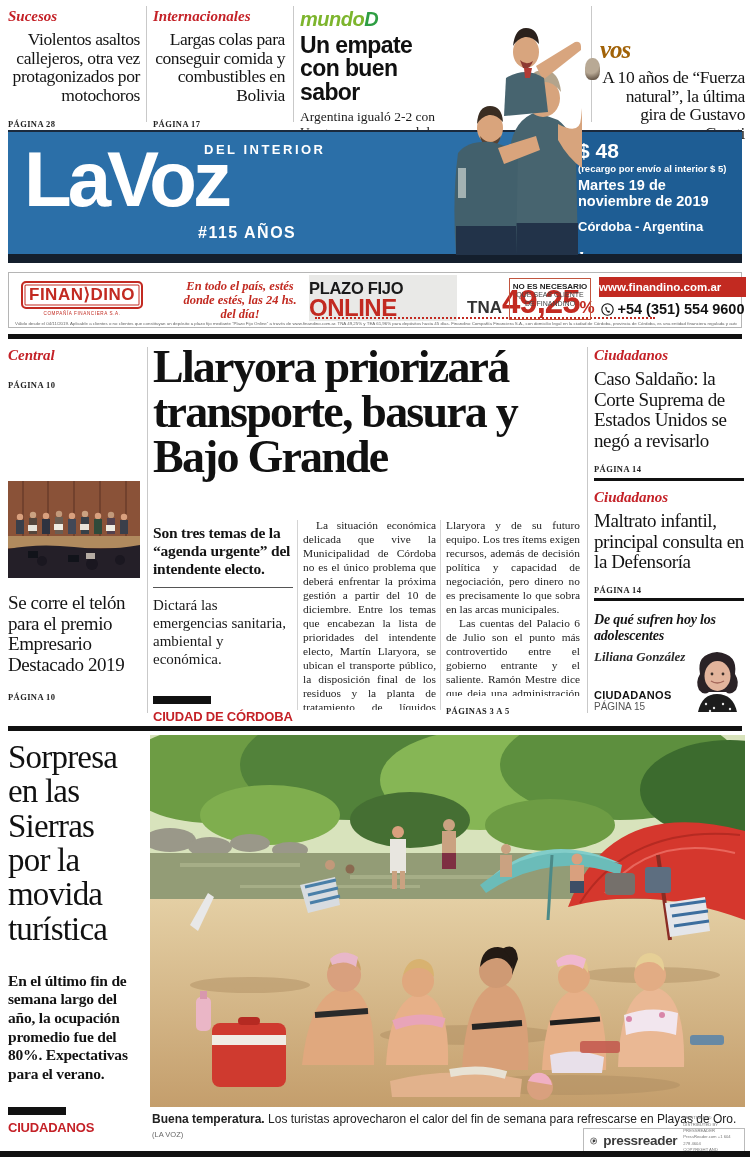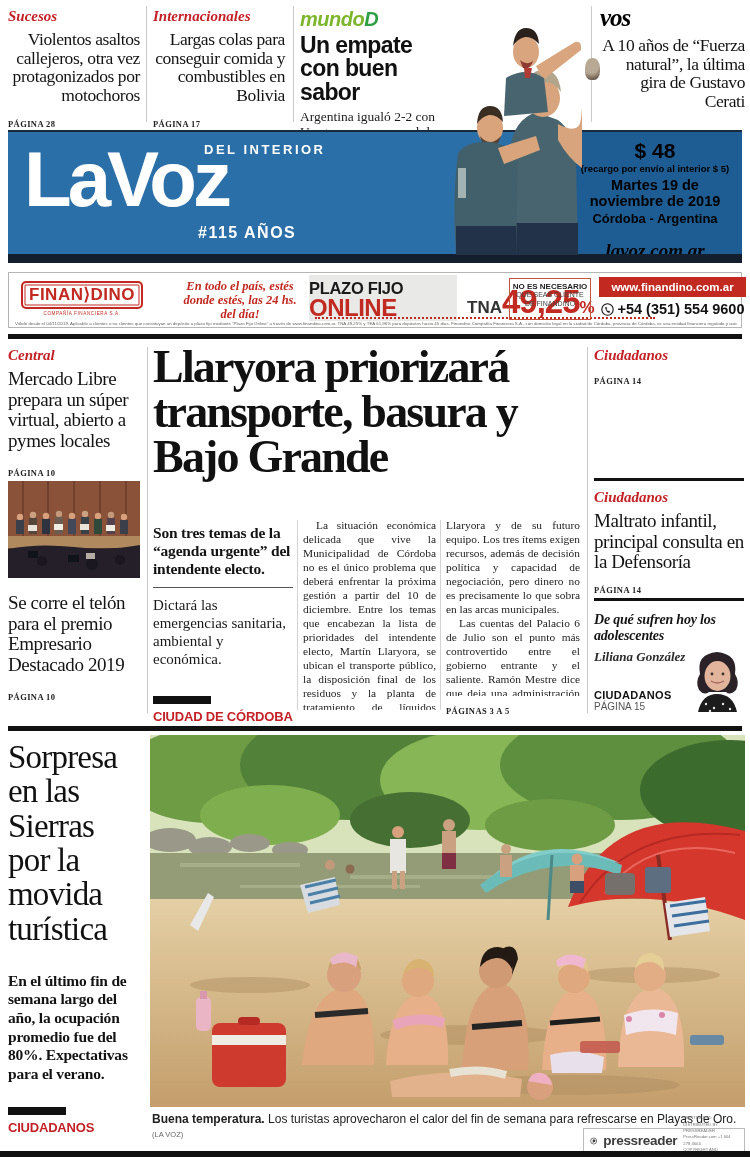--- a/index.html
+++ b/index.html
@@ -16,54 +16,54 @@
   .strip-headline { font-size:17.5px; line-height:1.07; letter-spacing:-0.4px; color:#141414; margin-top:5px;text-align:right; }
   .page-ref { font-family:"Liberation Serif",serif; font-weight:bold; font-size:8.5px; letter-spacing:0.4px; color:#222;margin-top:7px; }
   .vdiv { width:1px; background:#c9c9c9; }
   .hdiv-black { background:#111; }
 
   .mundo-logo { font-family:"Liberation Sans",sans-serif; font-weight:bold; font-style:italic; font-size:20px; letter-spacing:-0.5px; }
   .mundo-logo .m1 { color:#7db52d; }
   .mundo-logo .m2 { color:#2e9e43; }
   .mundo-headline { font-family:"Liberation Sans",sans-serif; font-weight:bold; font-size:23px; line-height:1.02; letter-spacing:-0.6px; color:#101010; margin-top:3px; }
   .mundo-deck { font-size:13.5px; line-height:1.1; margin-top:6px; color:#1a1a1a; }
-  .vos-logo { font-family:"Liberation Serif",serif; font-weight:bold; font-style:italic; font-size:25px; color:#000000; letter-spacing:-1px; line-height:0.8; }
+  .vos-logo { font-family:"Liberation Serif",serif; font-weight:bold; font-style:italic; font-size:25px; color:#a16207; letter-spacing:-1px; line-height:0.8;margin-top:32px; }
 
   
   .masthead { background:#2b6fa8; border-top:2px solid #1b2a3d; }
   .masthead-panel { background:#1e5d94; }
   .lavoz-logo { font-family:"Liberation Sans","DejaVu Sans",sans-serif; font-weight:bold; color:#fff; font-size:78px; letter-spacing:-4px; line-height:0.9; }
   .masthead-sub { font-family:"Liberation Sans",sans-serif; font-weight:bold; color:#fff; font-size:13px; letter-spacing:2.5px; }
   .masthead-anniv { font-family:"Liberation Sans",sans-serif; font-weight:bold; color:#fff; font-size:16px; letter-spacing:1.5px; }
-  .mh-right { font-family:"Liberation Sans",sans-serif; color:#000000; text-align:center; }
+  .mh-right { font-family:"Liberation Sans",sans-serif; color:#ffffff; text-align:left; }
   .mh-price { font-weight:bold; font-size:21px; }
   .mh-pricenote { font-weight:bold; font-size:9.5px; }
   .mh-date { font-weight:bold; font-size:14.5px; margin-top:3px; }
-  .mh-place { font-weight:bold; font-size:13px; margin-top:2px; }
+  .mh-place { font-weight:bold; font-size:13px; margin-top:10px; }
   .mh-site { font-family:"Liberation Serif",serif; font-weight:bold; font-style:italic; font-size:19px; margin-top:14px; }
   .mh-edition { font-size:10px; line-height:1.25; margin-top:16px; }
   .navy-strip { background:#141f2d; }
 
   
   .adbox { border:1px solid #b5b5b5; background:#fff; }
   .fin-logo-box { border:2px solid #c22a21; border-radius:5px; padding:1px 6px 2px 6px; display:inline-block; box-shadow:0 0 0 1.5px #fff inset, 0 0 0 2.5px #c22a21 inset; }
   .fin-logo { font-family:"Liberation Sans",sans-serif; font-weight:bold; font-size:17px; color:#c22a21; letter-spacing:0.5px; }
   .fin-sub { font-family:"Liberation Sans",sans-serif; font-size:4.6px; color:#c22a21; letter-spacing:0.6px; text-align:center; margin-top:1.5px; }
   .fin-tagline { font-style:italic; font-weight:bold; font-size:12.5px; color:#c22a21; line-height:1.12; }
   .fin-grey { background:#e9e9e7; }
   .fin-plazo { font-family:"Liberation Sans",sans-serif; font-weight:bold; font-size:16.5px; color:#1a1a1a; letter-spacing:-0.3px; }
   .fin-online { font-family:"Liberation Sans",sans-serif; font-weight:bold; font-size:24px; color:#c22a21; letter-spacing:-0.5px; line-height:0.85; }
   .fin-tna { font-family:"Liberation Sans",sans-serif; font-weight:bold; font-size:17px; color:#333; }
   .fin-rate { font-family:"Liberation Sans",sans-serif; font-weight:bold; font-size:33px; color:#c22a21; letter-spacing:-1px; }
   .fin-ratepct { font-family:"Liberation Sans",sans-serif; font-weight:bold; font-size:17px; color:#c22a21; }
   .fin-dots { border-bottom:2px dotted #c22a21; }
   .fin-note-box { border:1.5px solid #c2553f; text-align:center; padding-top:3px; }
   .fin-note1 { font-family:"Liberation Sans",sans-serif; font-weight:bold; font-size:8px; color:#222; }
   .fin-note2 { font-family:"Liberation Sans",sans-serif; font-size:7px; color:#444; line-height:1.25; }
-  .fin-redbox { background:#c22a21; color:#fff; text-align:center; font-family:"Liberation Sans",sans-serif; font-weight:bold; font-size:11.5px; line-height:20px; }
+  .fin-redbox { background:#c22a21; color:#fff; font-family:"Liberation Sans",sans-serif; font-weight:bold; font-size:11.5px; line-height:20px; }
   .fin-phone { font-family:"Liberation Sans",sans-serif; font-weight:bold; font-size:14.5px; color:#111; }
   .fin-legal { font-family:"Liberation Sans",sans-serif; font-size:4.4px; color:#666; white-space:nowrap; overflow:hidden; }
 
   
   .main-headline { font-weight:800; font-size:46px; line-height:0.98; letter-spacing:-1.8px; color:#111; }
   .deck-bold { font-weight:bold; font-size:15.5px; line-height:1.15; letter-spacing:-0.2px; color:#131313; }
   .deck-rule { border-top:1px solid #555; }
   .deck-normal { font-size:15px; line-height:1.18; color:#1a1a1a; }
   .kicker-bar { width:58px; height:8px; background:#111; }
   .kicker { font-family:"Liberation Sans",sans-serif; font-weight:bold; font-size:13px; color:#c42127; letter-spacing:-0.2px; margin-top:5px; }
@@ -193,21 +193,20 @@
         </svg>
       <span class="fin-phone">+54 (351) 554 9600</span>
     </div>
     <div class="abs fin-legal" style="left:6px; top:48px; width:722px;">Válido desde el 04/11/2019. Aplicable a clientes o no clientes que constituyan un depósito a plazo fijo mediante “Plazo Fijo Online” a través de www.finandino.com.ar. TNA 49,25% y TEA 61,96% para depósitos hasta 45 días. Finandino Compañía Financiera S.A., con domicilio legal en la ciudad de Córdoba, provincia de Córdoba, es una entidad financiera regulada y autorizada a funcionar por el Banco Central de la República Argentina. Com. “A” 3052.</div>
   </div>
 
   <div class="abs hdiv-black" style="left:8px; top:334px; width:734px; height:5px;"></div>
 
   <div class="abs" style="left:8px; top:347px; width:134px;">
     <div class="sec-label">Central</div>
-    <div class="side-headline">Mercado Libre prepara un súper virtual, abierto a pymes locales</div>
     <div class="page-ref" style="margin-top:16px;">PÁGINA 10</div>
   </div>
   <div class="abs" style="left:8px; top:481px; width:132px; height:97px;">
     <svg class="img-cover" viewBox="0 0 132 97" preserveAspectRatio="none">
       <rect width="132" height="97" fill="#7b4a33"></rect>
       <rect x="0" y="0" width="132" height="58" fill="#8a5238"></rect>
       <g stroke="#6a3d2a" stroke-width="1.5">
           <line x1="15" y1="0" x2="15" y2="55"></line>
           <line x1="40" y1="0" x2="40" y2="55"></line>
           <line x1="66" y1="0" x2="66" y2="55"></line>
@@ -273,20 +272,21 @@
   <div class="abs body-col" style="left:446px; top:518px; width:134px; height:178px; overflow:hidden;">
     <p style="text-indent:0;">Llaryora y de su futuro equipo. Los tres ítems exigen recursos, además de decisión política y capacidad de negociación, pero dinero no es precisamente lo que sobra en las arcas municipales.</p>
     <p>Las cuentas del Palacio 6 de Julio son el punto más controvertido entre el gobierno entrante y el saliente. Ramón Mestre dice que deja una administración mejor que la que recibió. Y Llaryora está preocupado por una deuda que calcula en unos cuatro mil millones de pesos.</p>
   </div>
   <div class="abs page-ref" style="left:446px; top:699px;">PÁGINAS 3 A 5</div>
 
   <div class="abs vdiv" style="left:587px; top:347px; height:366px;"></div>
 
   <div class="abs" style="left:594px; top:347px; width:150px;">
     <div class="sec-label">Ciudadanos</div>
+    <div class="side-headline">Caso Saldaño: la Corte Suprema de Estados Unidos se negó a revisarlo</div>
     <div class="page-ref" style="margin-top:12px;">PÁGINA 14</div>
   </div>
   <div class="abs thick-rule" style="left:594px; top:478px; width:150px;"></div>
 
   <div class="abs" style="left:594px; top:489px; width:150px;">
     <div class="sec-label">Ciudadanos</div>
     <div class="side-headline">Maltrato infantil, principal consulta en la Defensoría</div>
     <div class="page-ref" style="margin-top:12px;">PÁGINA 14</div>
   </div>
   <div class="abs thick-rule" style="left:594px; top:598px; width:150px;"></div>

